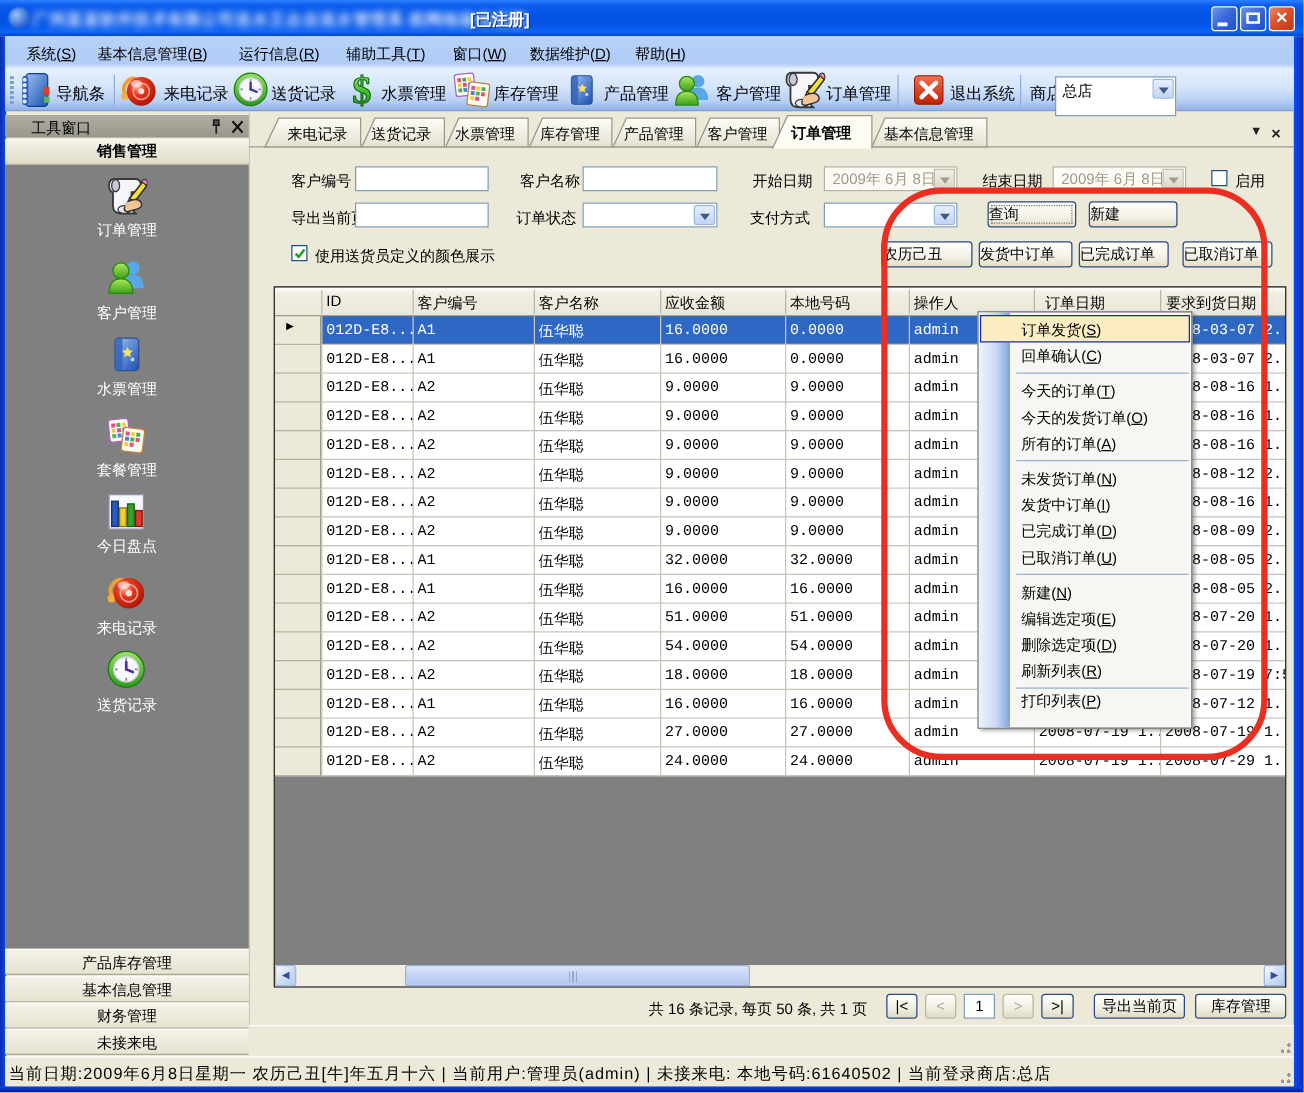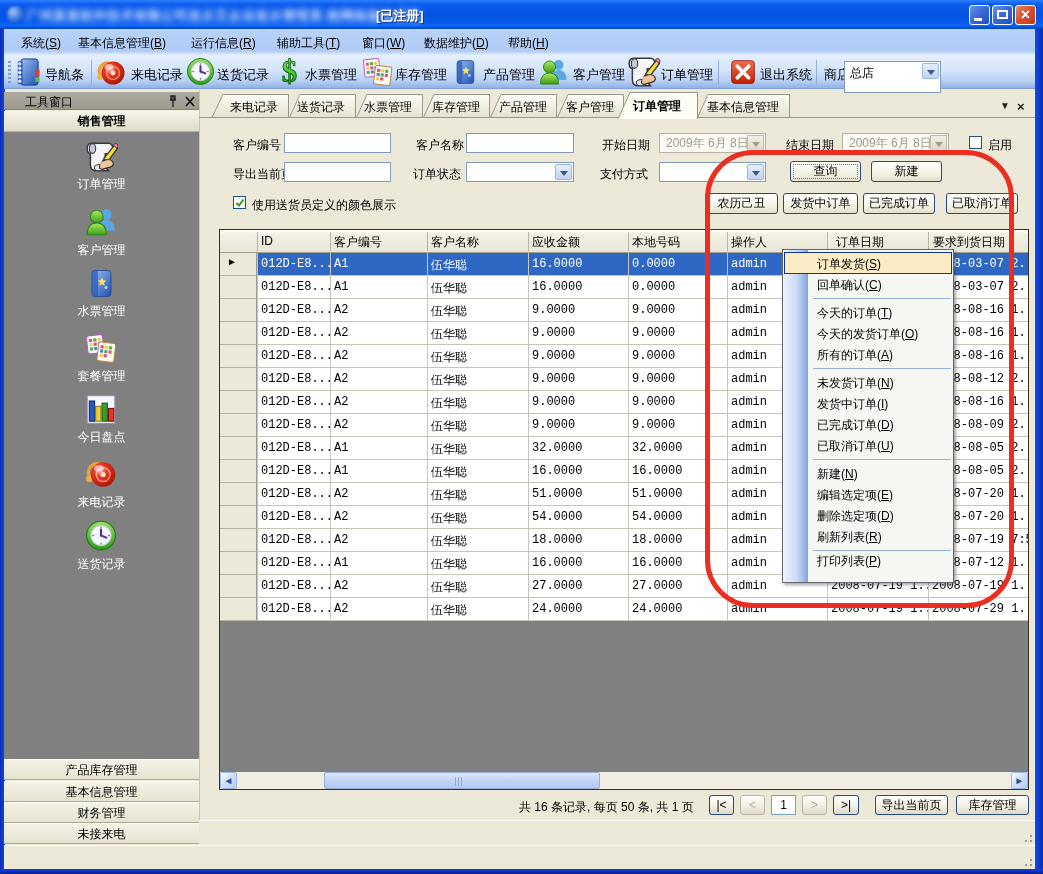--- a/index.html
+++ b/index.html
@@ -51,21 +51,21 @@
 .lbl { position:absolute; color:#000; white-space:nowrap; }
 .inp { position:absolute; height:20px; background:#fff; border:1px solid #7f9db9; }
 .combo { position:absolute; height:20px; background:#fff; border:1px solid #7f9db9; }
 .combo .arr { position:absolute; right:1px; top:1px; width:17px; height:16px;
   background:linear-gradient(180deg,#e6eefb,#c2d4f2); border:1px solid #9cb8e2; border-radius:2px; }
 .combo .arr::after { content:""; position:absolute; left:4px; top:6px; border:4px solid transparent; border-top:5px solid #3c5a88; }
 .datec { position:absolute; height:20px; background:#fbfaf4; border:1px solid #b5b2a4; color:#9d9a8c; font-size:12px; line-height:18px; padding-left:6px; }
 .datec .arr { position:absolute; right:1px; top:1px; width:17px; height:16px; background:linear-gradient(180deg,#f2f0e6,#dcd9ca); border:1px solid #c0bdae; }
 .datec .arr::after { content:""; position:absolute; left:4px; top:6px; border:4px solid transparent; border-top:5px solid #a09d90; }
 .btn { position:absolute; height:21px; background:linear-gradient(180deg,#ffffff 0%,#f4f2e6 60%,#e2dfca 100%);
-  border:1px solid #2a4a84; border-radius:3px; text-align:center; color:#000; font-size:12px; line-height:19px; }
+  border:1px solid #2a4a84; border-radius:3px; text-align:left; color:#000; font-size:12px; line-height:19px; }
 .cb { position:absolute; width:13px; height:13px; background:#fff; border:1px solid #1c5180; }
 
 
 #grid { left:219px; top:229px; width:810px; height:561px; background:#808080; border:1px solid #33322c; overflow:hidden; }
 #ghead { position:absolute; left:0; top:0; width:808px; height:23px; background:linear-gradient(180deg,#ffffff 0%,#f0efe2 20%,#e9e7d8 100%); border-bottom:1px solid #a19f8e; }
 .gh { position:absolute; top:4px; color:#000; font-size:12px; white-space:nowrap; }
 .ghline { position:absolute; top:2px; width:1px; height:19px; background:#b8b5a4; }
 .grow { position:absolute; left:37px; width:771px; height:23px; background:#fff; border-bottom:1px solid #c8c5b8; font-family:"Liberation Mono",monospace; font-size:12px; color:#000; }
 .grow.sel { background:#2e68c4; color:#fff; }
 .rowhdr { position:absolute; left:0; width:37px; height:23px; background:#ece9d8; border-right:1px solid #9c9a8a; border-bottom:1px solid #b5b2a0; }
@@ -1106,14 +1106,15 @@
       <div class="mitem" style="top:303px">打印列表(<u>P</u>)</div>
     </div>
 </div>
 
 <div id="redbox" class="abs"></div>
 
 <div id="strip1" class="abs">
     <div class="grip"></div>
   </div>
 <div id="statusbar" class="abs">
+  <span style="position:absolute;left:3px;top:4px;font-size:13px;letter-spacing:0.8px;">当前日期:2009年6月8日星期一  农历己丑[牛]年五月十六  |  当前用户:管理员(admin)  |  未接来电: 本地号码:61640502  |  当前登录商店:总店</span>
   <div class="grip"></div>
 </div>
 
 </body></html>

